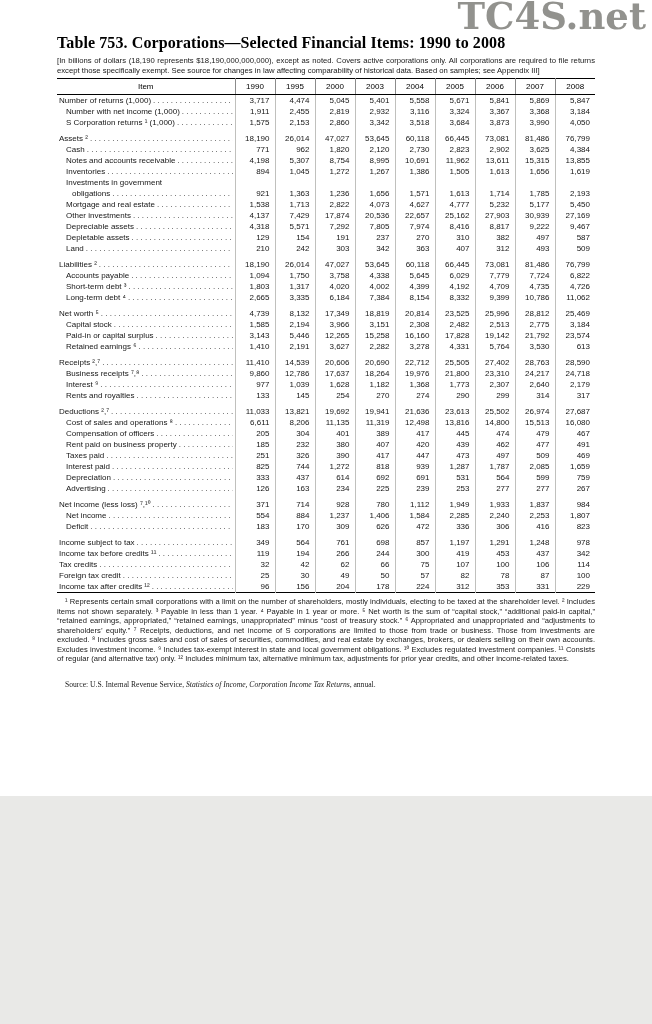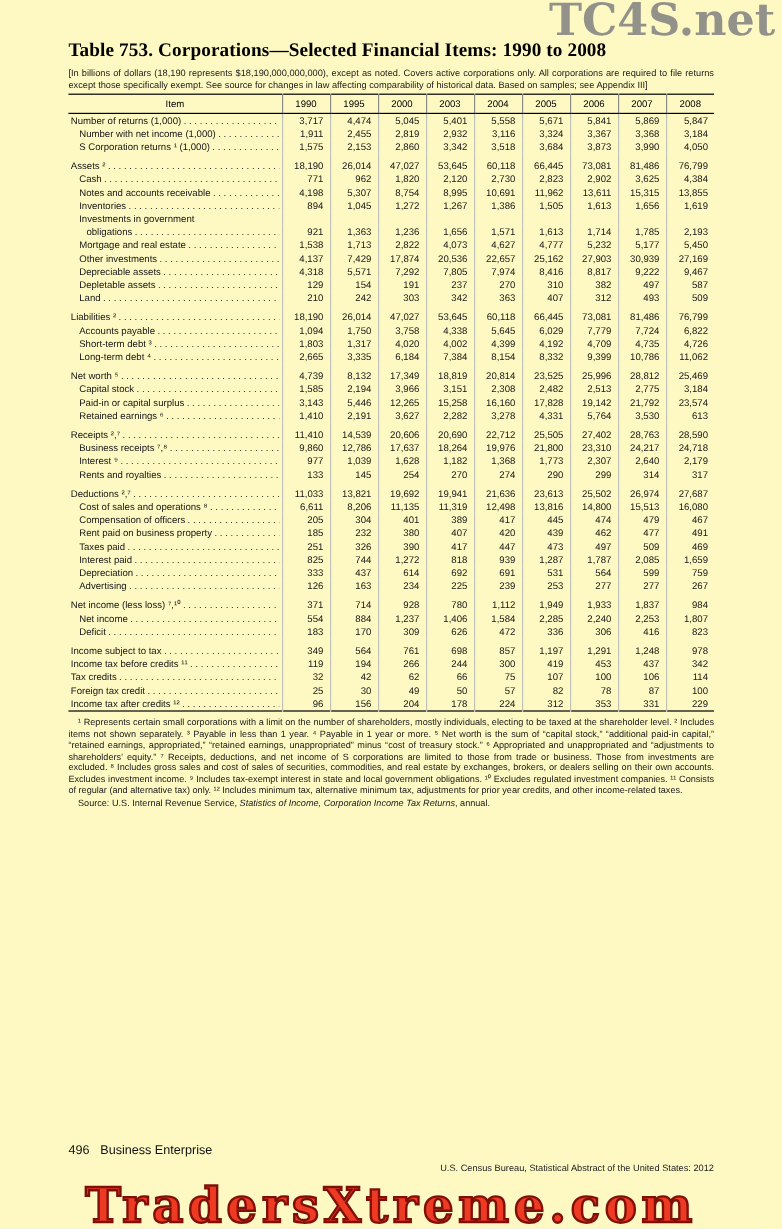--- a/index.html
+++ b/index.html
@@ -1,19 +1,19 @@
 <!DOCTYPE html>
 <html><head>
 <meta charset="utf-8">
 <style>
   * { margin:0; padding:0; box-sizing:border-box; }
   html,body { background:#e9e9e7; }
   .page {
-    position:relative; width:652px; height:1024px; margin:0 auto;
-    background:#fef9c3; overflow:hidden;
+    position:relative; width:652px; height:796px; margin:0 auto;
+    background:#ffffff; overflow:hidden;
     font-family:"Liberation Sans", sans-serif; color:#161616;
   }
   .content { position:absolute; left:57px; top:0; width:538px; }
   .title {
     margin-top:34px;
     font-family:"Liberation Serif", serif;
     font-size:16px; font-weight:bold; letter-spacing:.1px; color:#000;
   }
   .note {
     margin-top:4px; font-size:7.7px; line-height:9.7px; text-align:justify; color:#191919;
@@ -34,21 +34,21 @@
   tr.group-start td { padding-top:5px; }
   .lblwrap { display:flex; align-items:baseline; overflow:hidden; white-space:nowrap; }
   .lblwrap.ind0 { padding-left:1px; }
   .lblwrap.ind1 { padding-left:8px; }
   .lblwrap.ind2 { padding-left:14px; }
   .dots { flex:1 1 auto; overflow:hidden; margin-left:2px; color:#222; }
   .footnotes {
     margin-top:4px; font-size:7.6px; line-height:9.5px; text-align:justify;
     text-indent:8px; color:#191919;
   }
-  .source { margin-top:1px; font-size:7.6px; line-height:9.5px; text-indent:8px; color:#191919; }
+  .source { margin-top:16px; font-size:7.6px; line-height:9.5px; text-indent:8px; color:#191919;font-family:Liberation Serif, serif; }
   .footer-left { position:absolute; left:57px; top:953px; font-size:10.5px; color:#111; }
   .footer-left .pagenum { margin-right:9px; }
   .footer-right { position:absolute; right:57px; top:969px; font-size:7.7px; color:#222; }
 
   
   .wm-top {
     position:absolute; top:-6px; right:6px; z-index:20;
     font-family:"DejaVu Serif", serif; font-weight:bold; font-size:37px;
     color:#8d8d89; opacity:.95; letter-spacing:0; white-space:nowrap;
   }

